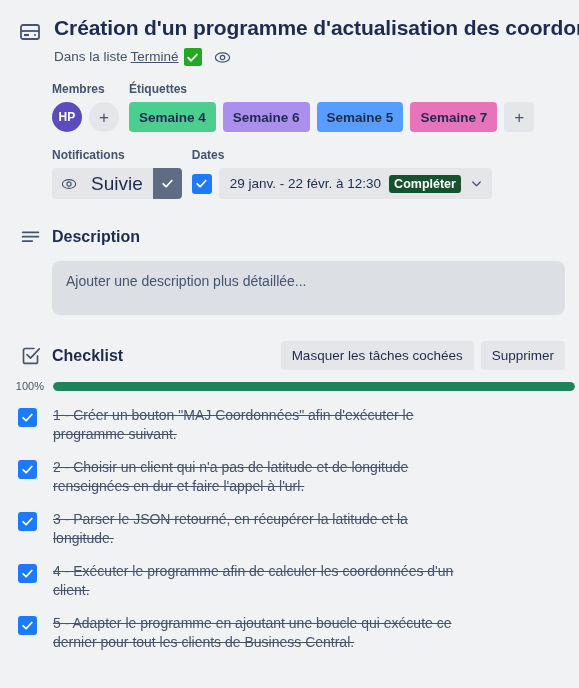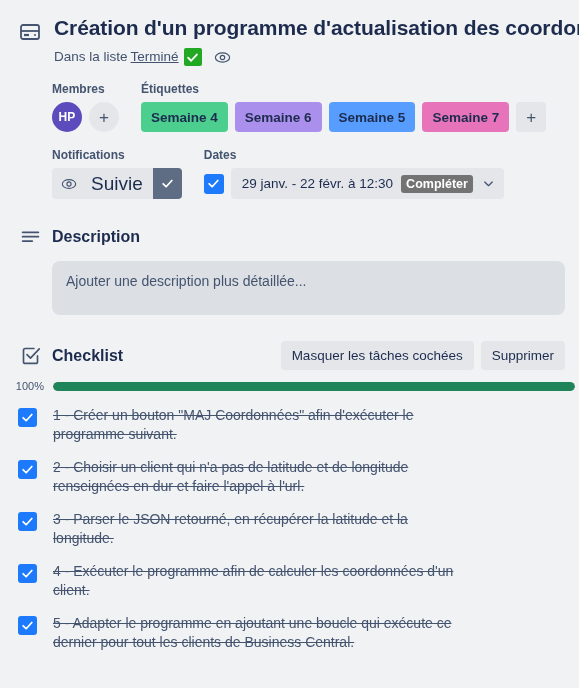--- a/index.html
+++ b/index.html
@@ -88,21 +88,21 @@
 
   
   .meta-section {
     padding-left: 52px;
     padding-right: 14px;
     margin-top: 16px;
   }
   .meta-row {
     display: flex;
     align-items: flex-start;
-    gap: 22px;
+    gap: 10px;
   }
   .meta-block { display: flex; flex-direction: column; }
   .meta-label {
     font-size: 12px;
     font-weight: bold;
     color: #44546f;
     margin-bottom: 6px;
     line-height: 14px;
   }
   .meta-controls {
@@ -217,21 +217,21 @@
     padding: 0 8px 0 11px;
     gap: 8px;
     cursor: pointer;
   }
   .date-text {
     font-size: 13.5px;
     color: #1d2c4e;
     white-space: nowrap;
   }
   .complete-badge {
-    background: #737373;
+    background: #14532d;
     color: #ffffff;
     font-size: 12.5px;
     font-weight: bold;
     border-radius: 3px;
     padding: 2px 5px;
     white-space: nowrap;
   }
   .chev {
     color: #44546f;
     display: flex;

